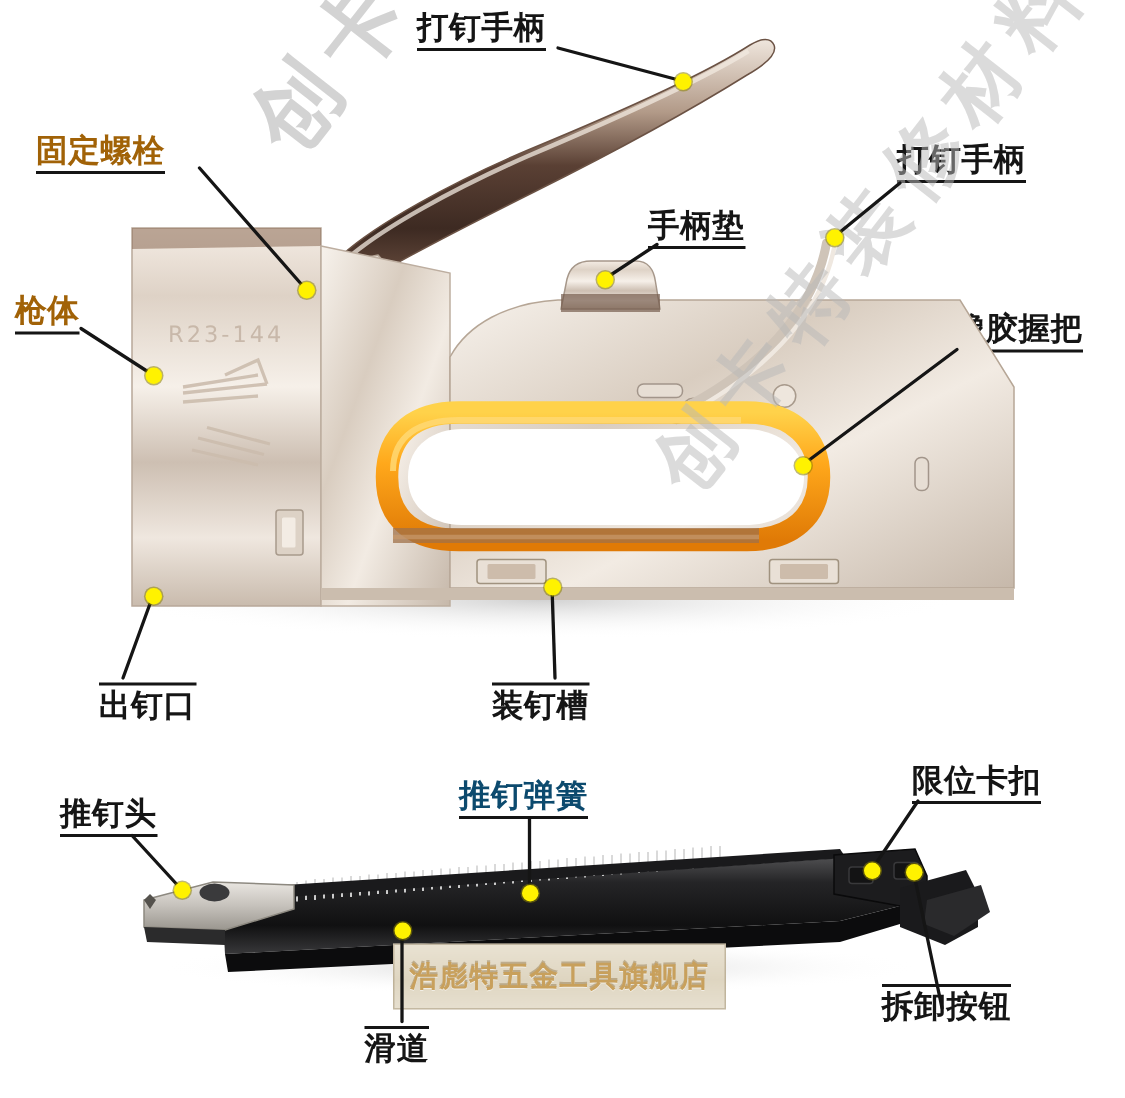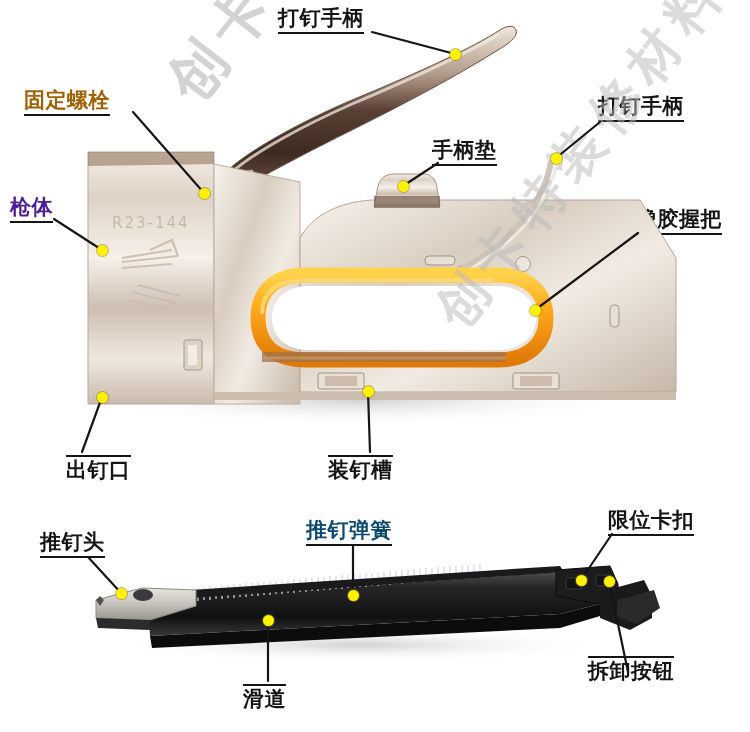--- a/index.html
+++ b/index.html
@@ -228,20 +228,23 @@
       <path d="M 600,592 L 644,580 L 652,596 L 652,618 L 630,630 L 600,618 Z" fill="#1a1a1c"></path>
       <path d="M 618,600 L 654,590 L 660,608 L 636,624 L 616,616 Z" fill="#2a2a2c"></path>
       <rect x="566" y="578" width="16" height="11" rx="2" fill="#131314" stroke="#39393b"></rect>
       <rect x="596" y="575" width="16" height="11" rx="2" fill="#131314" stroke="#39393b"></rect>
     </g>
   </svg>
 
   <div class="wm" style="left:150px;top:70px;">创卡特装修材料专营店</div>
   <div class="wm" style="left:420px;top:300px;font-size:52px;opacity:.5;">创卡特装修材料专营店</div>
 
+  <div class="banner" style="left:262px;top:629px;width:220px;height:42px;">
+    <span>浩彪特五金工具旗舰店</span>
+  </div>
 
   <svg id="leaders" viewBox="0 0 750 732">
     <g id="leader-group" stroke="#151515" stroke-width="2.2" fill="none" stroke-linecap="round">
         <polyline points="372,32 455,54" stroke="#151515"></polyline>
         <polyline points="133,112 204,193" stroke="#151515"></polyline>
         <polyline points="600,122 556,158" stroke="#151515"></polyline>
         <polyline points="438,163 403,186" stroke="#151515"></polyline>
         <polyline points="54,219 102,250" stroke="#151515"></polyline>
         <polyline points="638,233 535,310" stroke="#151515"></polyline>
         <polyline points="82,452 102,397" stroke="#151515"></polyline>
@@ -252,21 +255,21 @@
         <polyline points="268,681 268,620" stroke="#151515"></polyline>
         <polyline points="628,672 609,581" stroke="#151515"></polyline>
       </g>
   </svg>
 
   <div id="labels-layer">
       <div class="label" style="left: 278px; top: 6px; color: rgb(21, 21, 21);">打钉手柄</div>
       <div class="label" style="left: 24px; top: 88px; color: #a16207;">固定螺栓</div>
       <div class="label" style="left: 598px; top: 94px; color: rgb(21, 21, 21);">打钉手柄</div>
       <div class="label" style="left: 432px; top: 138px; color: rgb(21, 21, 21);">手柄垫</div>
-      <div class="label" style="left: 10px; top: 195px; color: #4c1d95;">枪体</div>
+      <div class="label" style="left: 10px; top: 195px; color: #a16207;">枪体</div>
       <div class="label" style="left: 636px; top: 207px; color: rgb(21, 21, 21);">橡胶握把</div>
       <div class="label topline" style="left: 18px; top: 455px; color: rgb(21, 21, 21); margin-left: 48px;">出钉口</div>
       <div class="label topline" style="left: 328px; top: 455px; color: rgb(21, 21, 21);">装钉槽</div>
       <div class="label" style="left: 608px; top: 508px; color: rgb(21, 21, 21);">限位卡扣</div>
       <div class="label" style="left: 40px; top: 530px; color: rgb(21, 21, 21);">推钉头</div>
       <div class="label" style="left: 306px; top: 518px; color: #0c4a6e;">推钉弹簧</div>
       <div class="label topline" style="left: 243px; top: 684px; color: rgb(21, 21, 21);">滑道</div>
       <div class="label topline" style="left: 588px; top: 656px; color: rgb(21, 21, 21);">拆卸按钮</div>
     </div>
   <div id="dots-layer">

